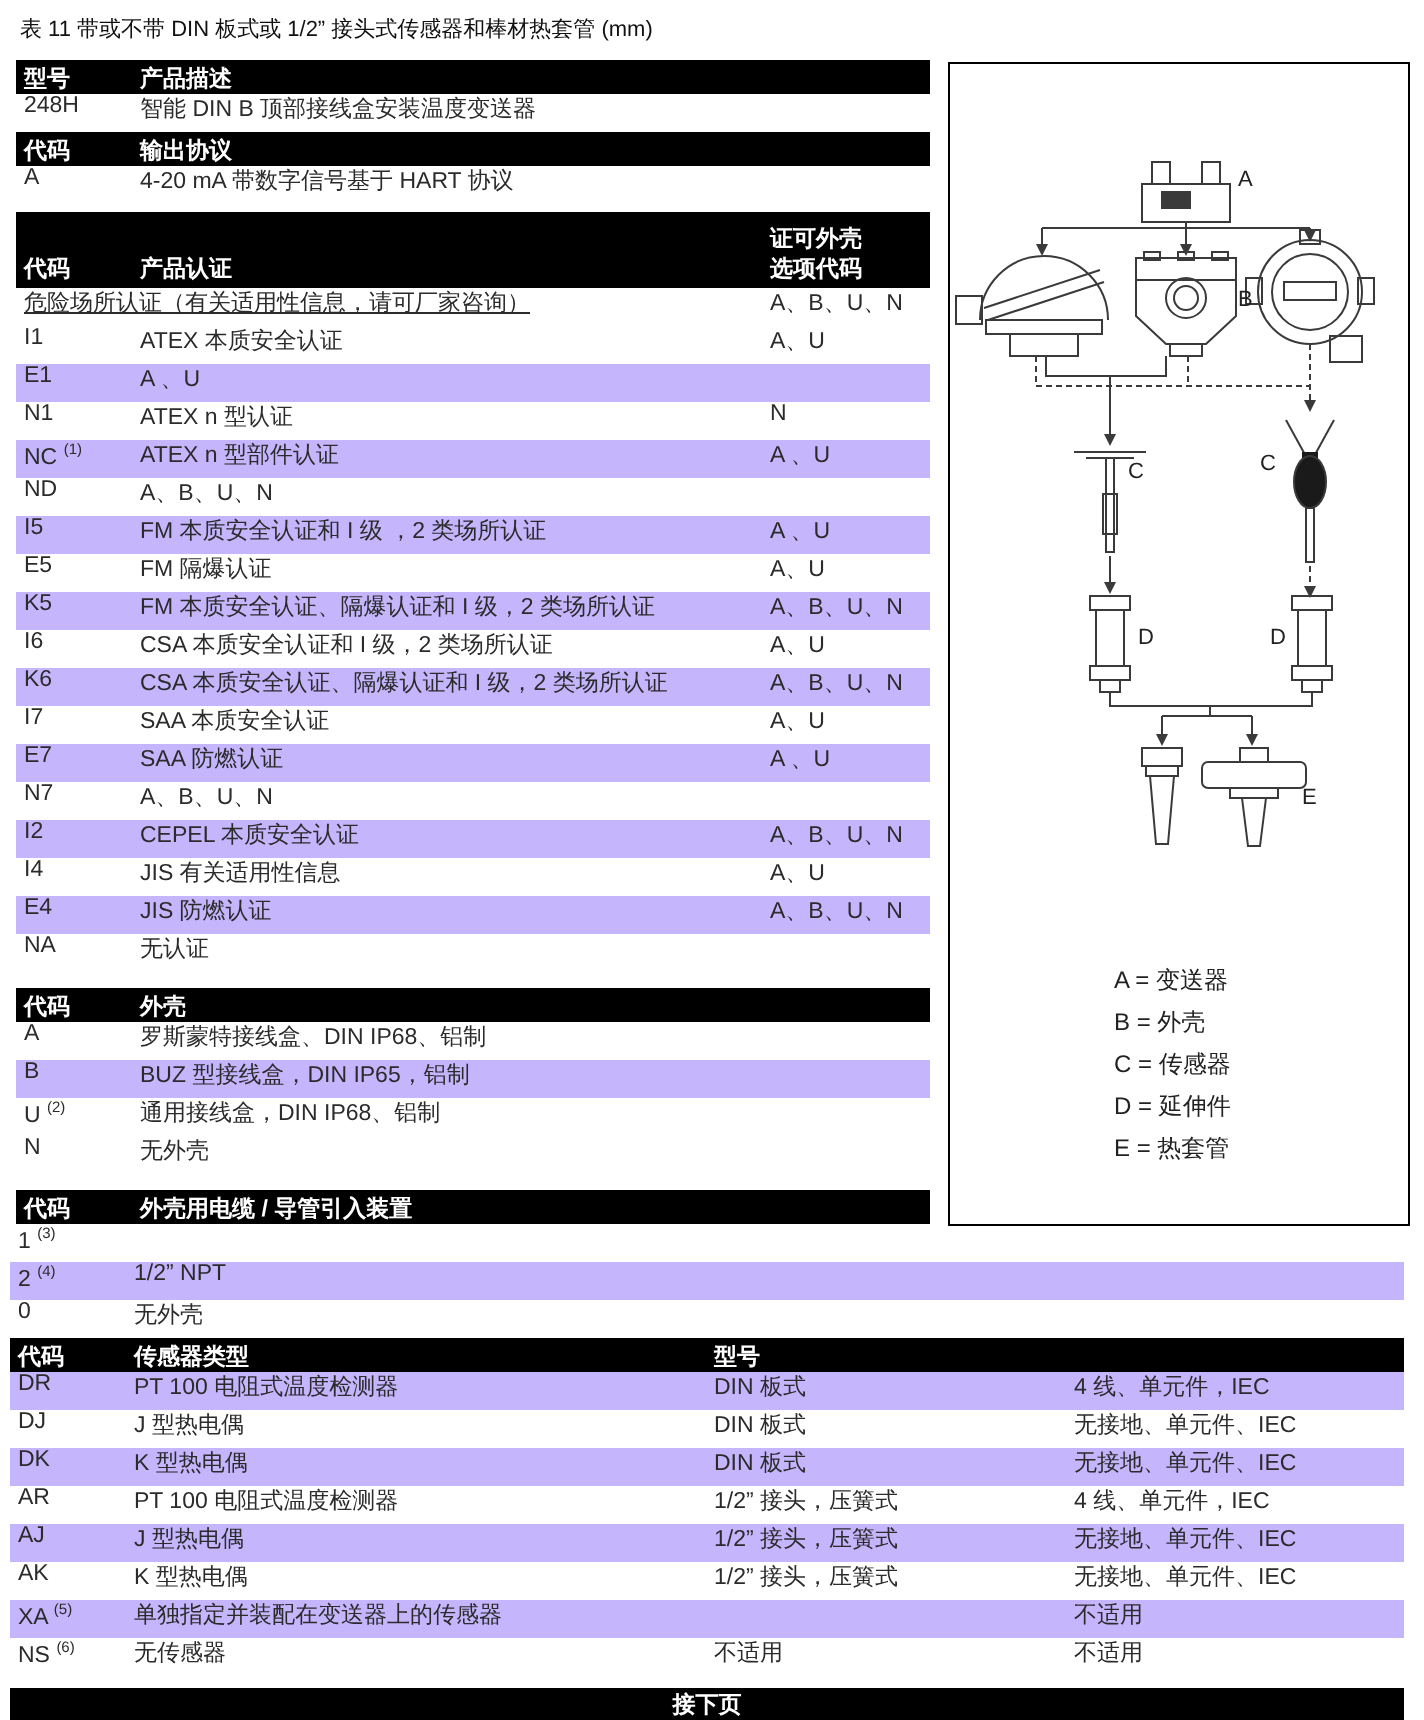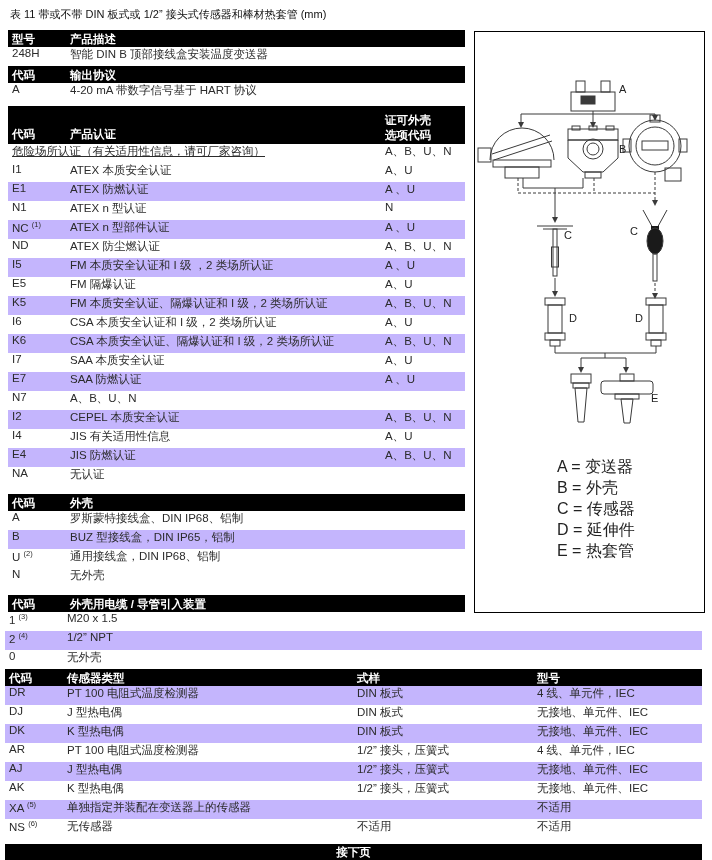--- a/index.html
+++ b/index.html
@@ -26,21 +26,21 @@
   .fc3{width:180px;flex-shrink:0;}
   .fc4{flex:1;}
   sup{font-size:7.5px;color:#2b2b2b;}
 
   .footer-bar{margin-top:6px;height:16px;background:#000;color:#fff;font-weight:bold;
               font-size:11.5px;display:flex;align-items:center;justify-content:center;font-family:Liberation Serif, serif;}
 
   .diagram{position:absolute;left:474px;top:31px;width:231px;height:582px;
            border:1px solid #000;box-sizing:border-box;background:#fff;}
   .diagram svg{position:absolute;left:0;top:0;}
-  .legend{position:absolute;left:82px;top:424px;font-size:16px;color:#222;line-height:21px;}
+  .legend{position:absolute;left:82px;top:448px;font-size:12px;color:#222;line-height:21px;}
   .dlabel{font-size:11px;fill:#222;font-family:"Liberation Sans","DejaVu Sans",sans-serif;}
 </style>
 </head>
 <body>
 
 <div class="title">表 11 带或不带 DIN 板式或 1/2” 接头式传感器和棒材热套管 (mm)</div>
 
 <div class="left-col">
 
   <div class="hdr">
@@ -73,36 +73,34 @@
     <div class="c12">危险场所认证（有关适用性信息，请可厂家咨询）</div>
     <div class="c3">A、B、U、N</div>
   </div>
   <div class="r">
     <div class="c1">I1</div>
     <div class="c2">ATEX 本质安全认证</div>
     <div class="c3">A、U</div>
   </div>
   <div class="r s">
     <div class="c1">E1</div>
-    <div class="c2">ATEX 防燃认证</div>
     <div class="c3">A 、U</div>
   </div>
   <div class="r">
     <div class="c1">N1</div>
     <div class="c2">ATEX  n 型认证</div>
     <div class="c3">N</div>
   </div>
   <div class="r s">
     <div class="c1"><span>NC</span> <sup>(1)</sup></div>
     <div class="c2">ATEX  n 型部件认证</div>
     <div class="c3">A 、U</div>
   </div>
   <div class="r">
     <div class="c1">ND</div>
-    <div class="c2">ATEX 防尘燃认证</div>
     <div class="c3">A、B、U、N</div>
   </div>
   <div class="r s">
     <div class="c1">I5</div>
     <div class="c2">FM 本质安全认证和 I 级 ，2 类场所认证</div>
     <div class="c3">A 、U</div>
   </div>
   <div class="r">
     <div class="c1">E5</div>
     <div class="c2">FM 隔爆认证</div>
@@ -181,35 +179,33 @@
 
   <div class="hdr gap">
     <div class="c1">代码</div>
     <div class="c2">外壳用电缆 / 导管引入装置</div>
   </div>
 </div>
 
 <div class="full-col">
   <div class="r">
     <div class="fc1"><span>1</span> <sup>(3)</sup></div>
-    <div class="fc2">M20 x 1.5</div>
   </div>
   <div class="r s">
     <div class="fc1"><span>2</span> <sup>(4)</sup></div>
     <div class="fc2">1/2” NPT</div>
   </div>
   <div class="r">
     <div class="fc1">0</div>
     <div class="fc2">无外壳</div>
   </div>
 
   <div class="hdr">
     <div class="fc1">代码</div>
     <div class="fc2">传感器类型</div>
-    <div class="fc3">式样</div>
     <div class="fc4">型号</div>
   </div>
   <div class="r s">
     <div class="fc1">DR</div>
     <div class="fc2">PT 100 电阻式温度检测器</div>
     <div class="fc3">DIN 板式</div>
     <div class="fc4">4 线、单元件，IEC</div>
   </div>
   <div class="r">
     <div class="fc1">DJ</div>

